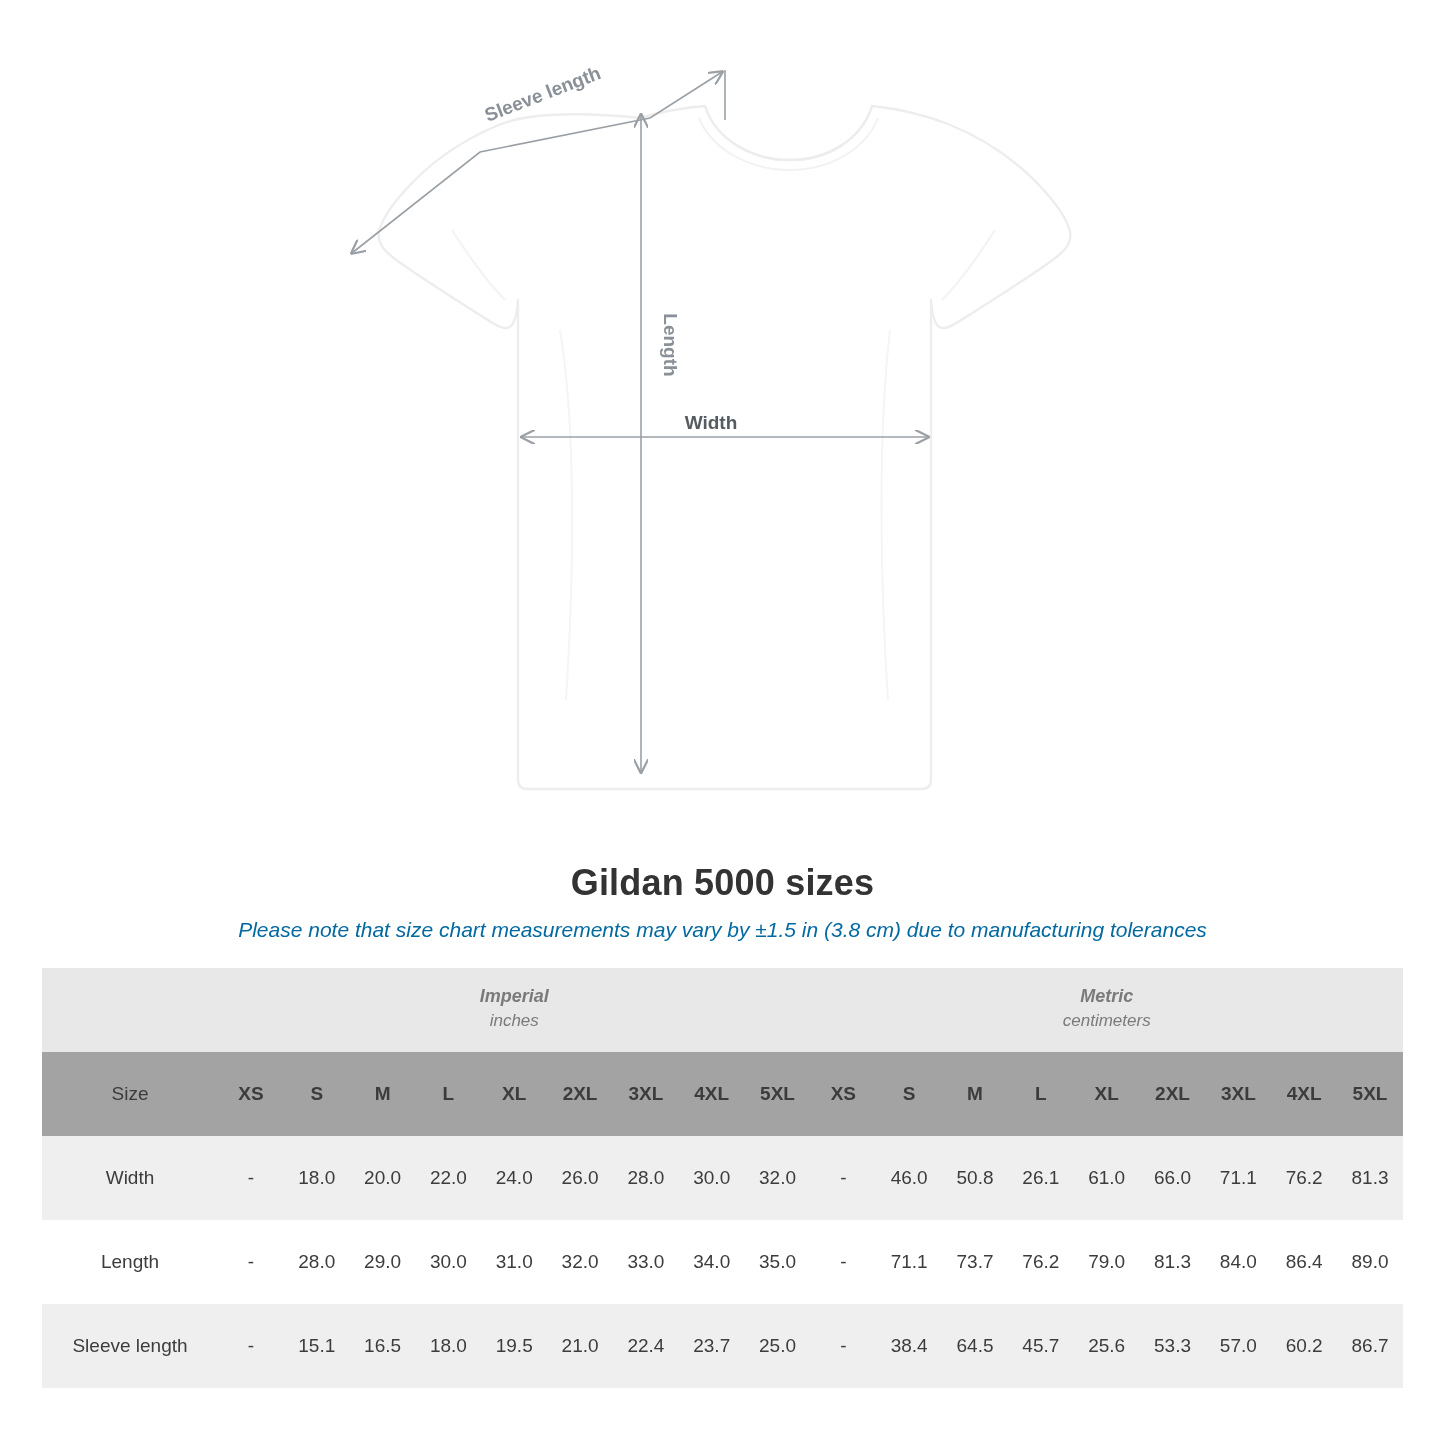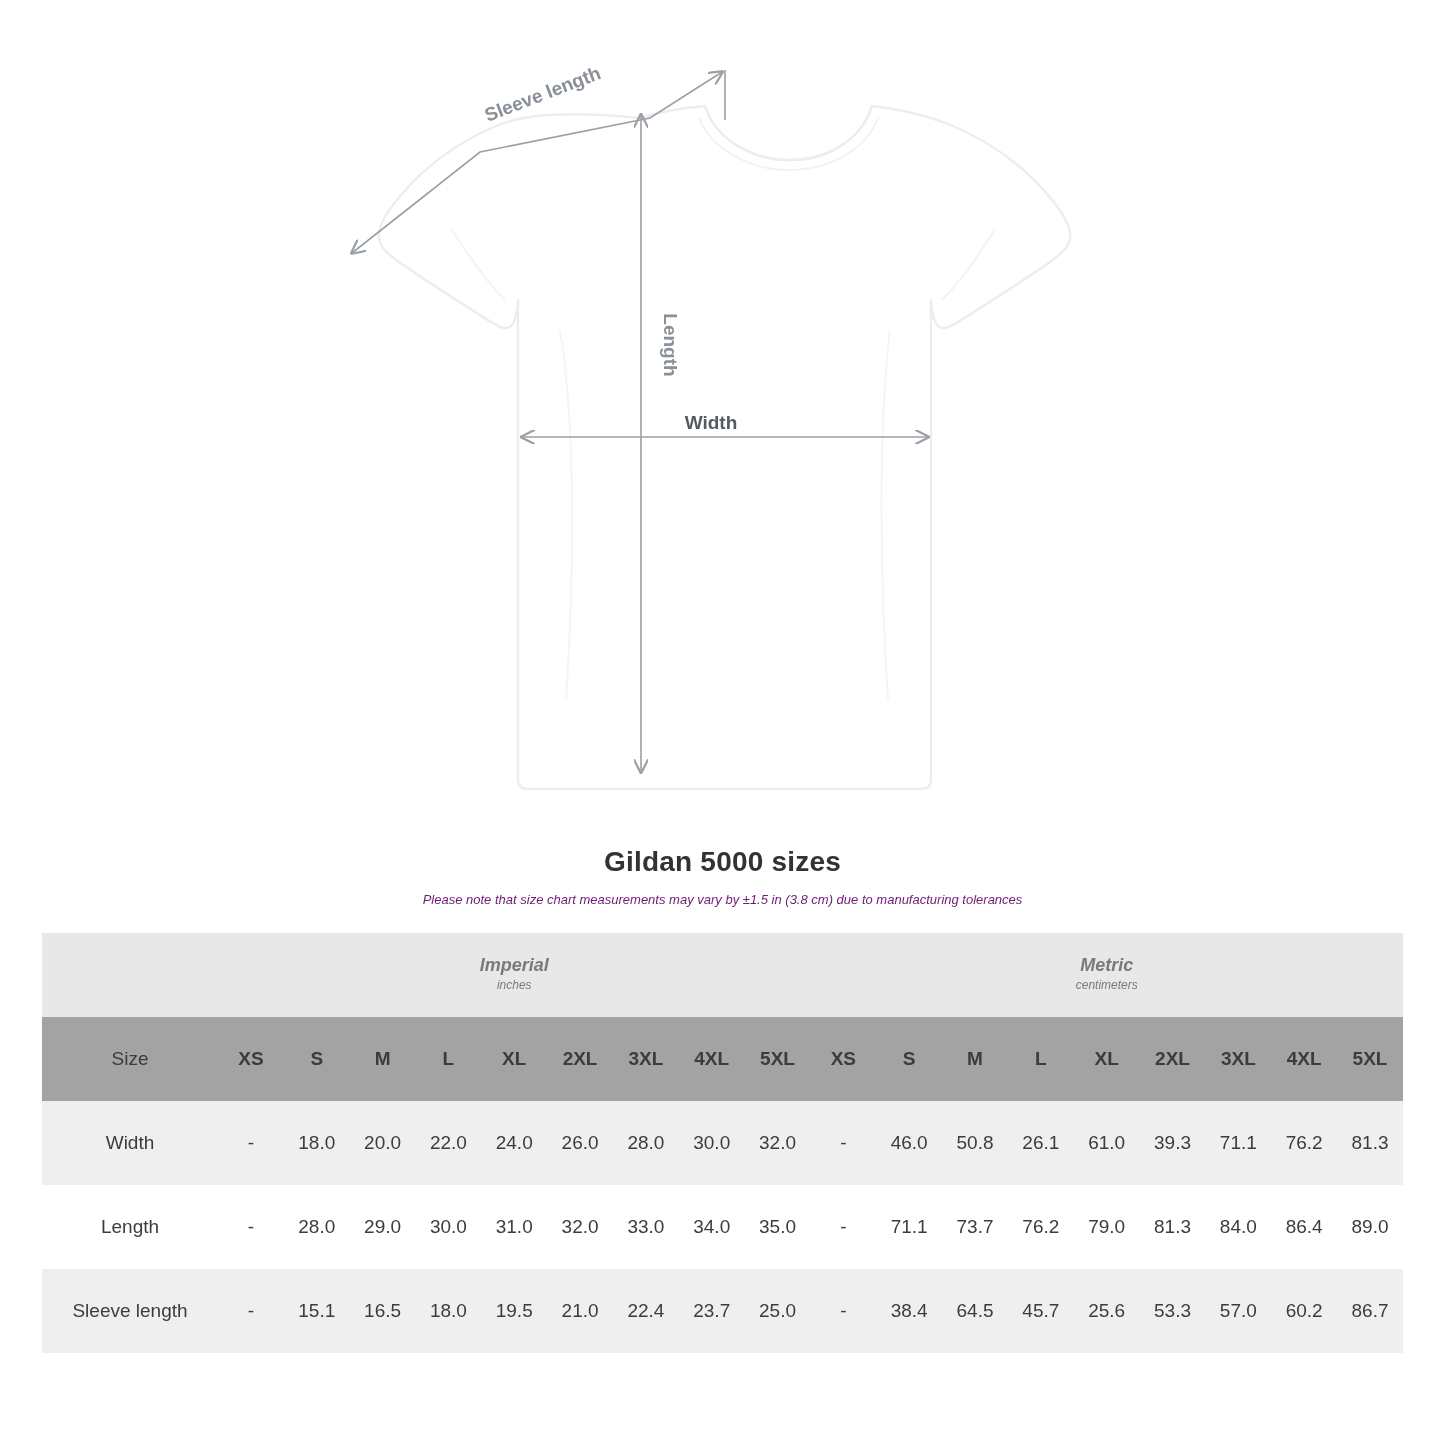--- a/index.html
+++ b/index.html
@@ -31,30 +31,30 @@
   .illustration svg {
     display: block;
   }
 
   
   .title-block {
     text-align: center;
     padding-top: 16px;
   }
   .chart-title {
-    font-size: 28px;
+    font-size: 36px;
     font-weight: bold;
     color: #333333;
-    margin: 0 0 14px 0;
+    margin: 16px 0 14px 0;
     letter-spacing: 0.2px;
   }
   .chart-note {
-    font-size: 13px;
+    font-size: 21px;
     font-style: italic;
-    color: #701a75;
+    color: #0369a1;
     margin: 0;
   }
 
   
   .table-wrap {
     margin: 26px 42px 0 42px;
   }
   table.size-table {
     border-collapse: collapse;
     width: 100%;
@@ -76,21 +76,21 @@
     height: 118px;
   }
   .unit-head .u-name {
     font-size: 18px;
     font-style: italic;
     font-weight: bold;
     color: #7a7a7a;
     line-height: 1.15;
   }
   .unit-head .u-sub {
-    font-size: 12px;
+    font-size: 17px;
     font-style: italic;
     color: #7a7a7a;
     line-height: 1.6;
   }
   .row-label {
     font-weight: bold;
     font-size: 20px;
     color: #3c3c3c;
   }
   tr.band-light td { background: #ffffff; }
@@ -216,21 +216,21 @@
             <td>24.0</td>
             <td>26.0</td>
             <td>28.0</td>
             <td>30.0</td>
             <td>32.0</td>
             <td>-</td>
             <td>46.0</td>
             <td>50.8</td>
             <td>26.1</td>
             <td>61.0</td>
-            <td>39.3</td>
+            <td>66.0</td>
             <td>71.1</td>
             <td>76.2</td>
             <td>81.3</td>
           </tr>
           <tr class="band-light">
             <td class="col-label row-label">Length</td>
             <td>-</td>
             <td>28.0</td>
             <td>29.0</td>
             <td>30.0</td>

